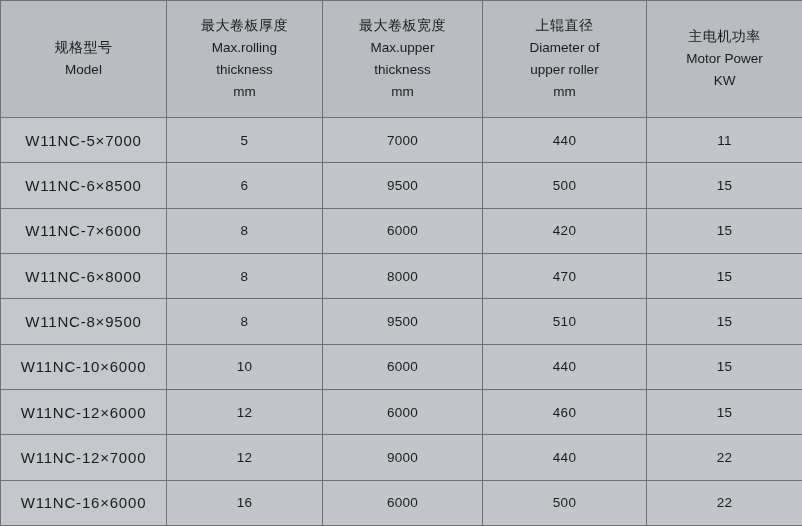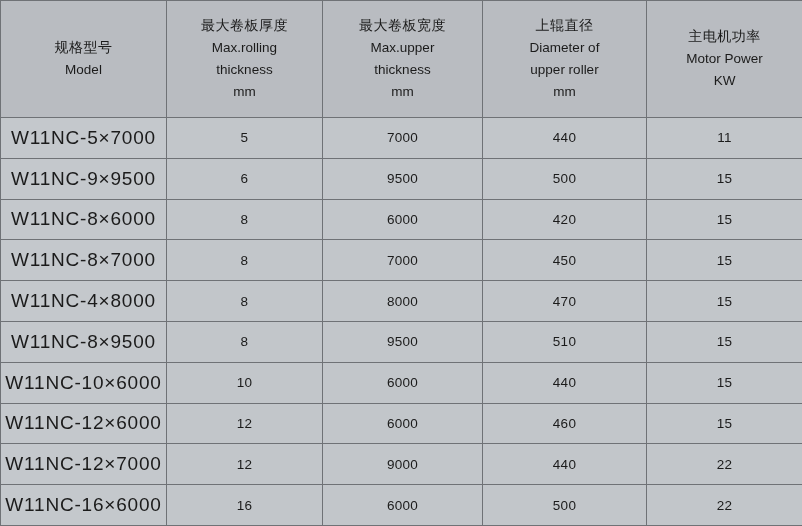--- a/index.html
+++ b/index.html
@@ -64,21 +64,21 @@
     height: 116px;
   }
   tbody td {
     background: #c2c6ca;
     height: 37px;
     font-size: 13.5px;
     letter-spacing: 0.3px;
   }
   tbody tr td:first-child {
     background: #c4c8cc;
-    font-size: 19px;
+    font-size: 15px;
     letter-spacing: 0.8px;
   }
   .hdr-lines {
     display: flex;
     flex-direction: column;
     align-items: center;
     justify-content: center;
     gap: 5px;
     line-height: 1.25;
   }
@@ -156,42 +156,35 @@
     </thead>
     <tbody>
       <tr>
         <td>W11NC-5×7000</td>
         <td>5</td>
         <td>7000</td>
         <td>440</td>
         <td>11</td>
       </tr>
       <tr>
-        <td>W11NC-9×9500</td>
+        <td>W11NC-6×8500</td>
         <td>6</td>
         <td>9500</td>
         <td>500</td>
         <td>15</td>
       </tr>
       <tr>
-        <td>W11NC-8×6000</td>
+        <td>W11NC-7×6000</td>
         <td>8</td>
         <td>6000</td>
         <td>420</td>
         <td>15</td>
       </tr>
       <tr>
-        <td>W11NC-8×7000</td>
-        <td>8</td>
-        <td>7000</td>
-        <td>450</td>
-        <td>15</td>
-      </tr>
-      <tr>
-        <td>W11NC-4×8000</td>
+        <td>W11NC-6×8000</td>
         <td>8</td>
         <td>8000</td>
         <td>470</td>
         <td>15</td>
       </tr>
       <tr>
         <td>W11NC-8×9500</td>
         <td>8</td>
         <td>9500</td>
         <td>510</td>

